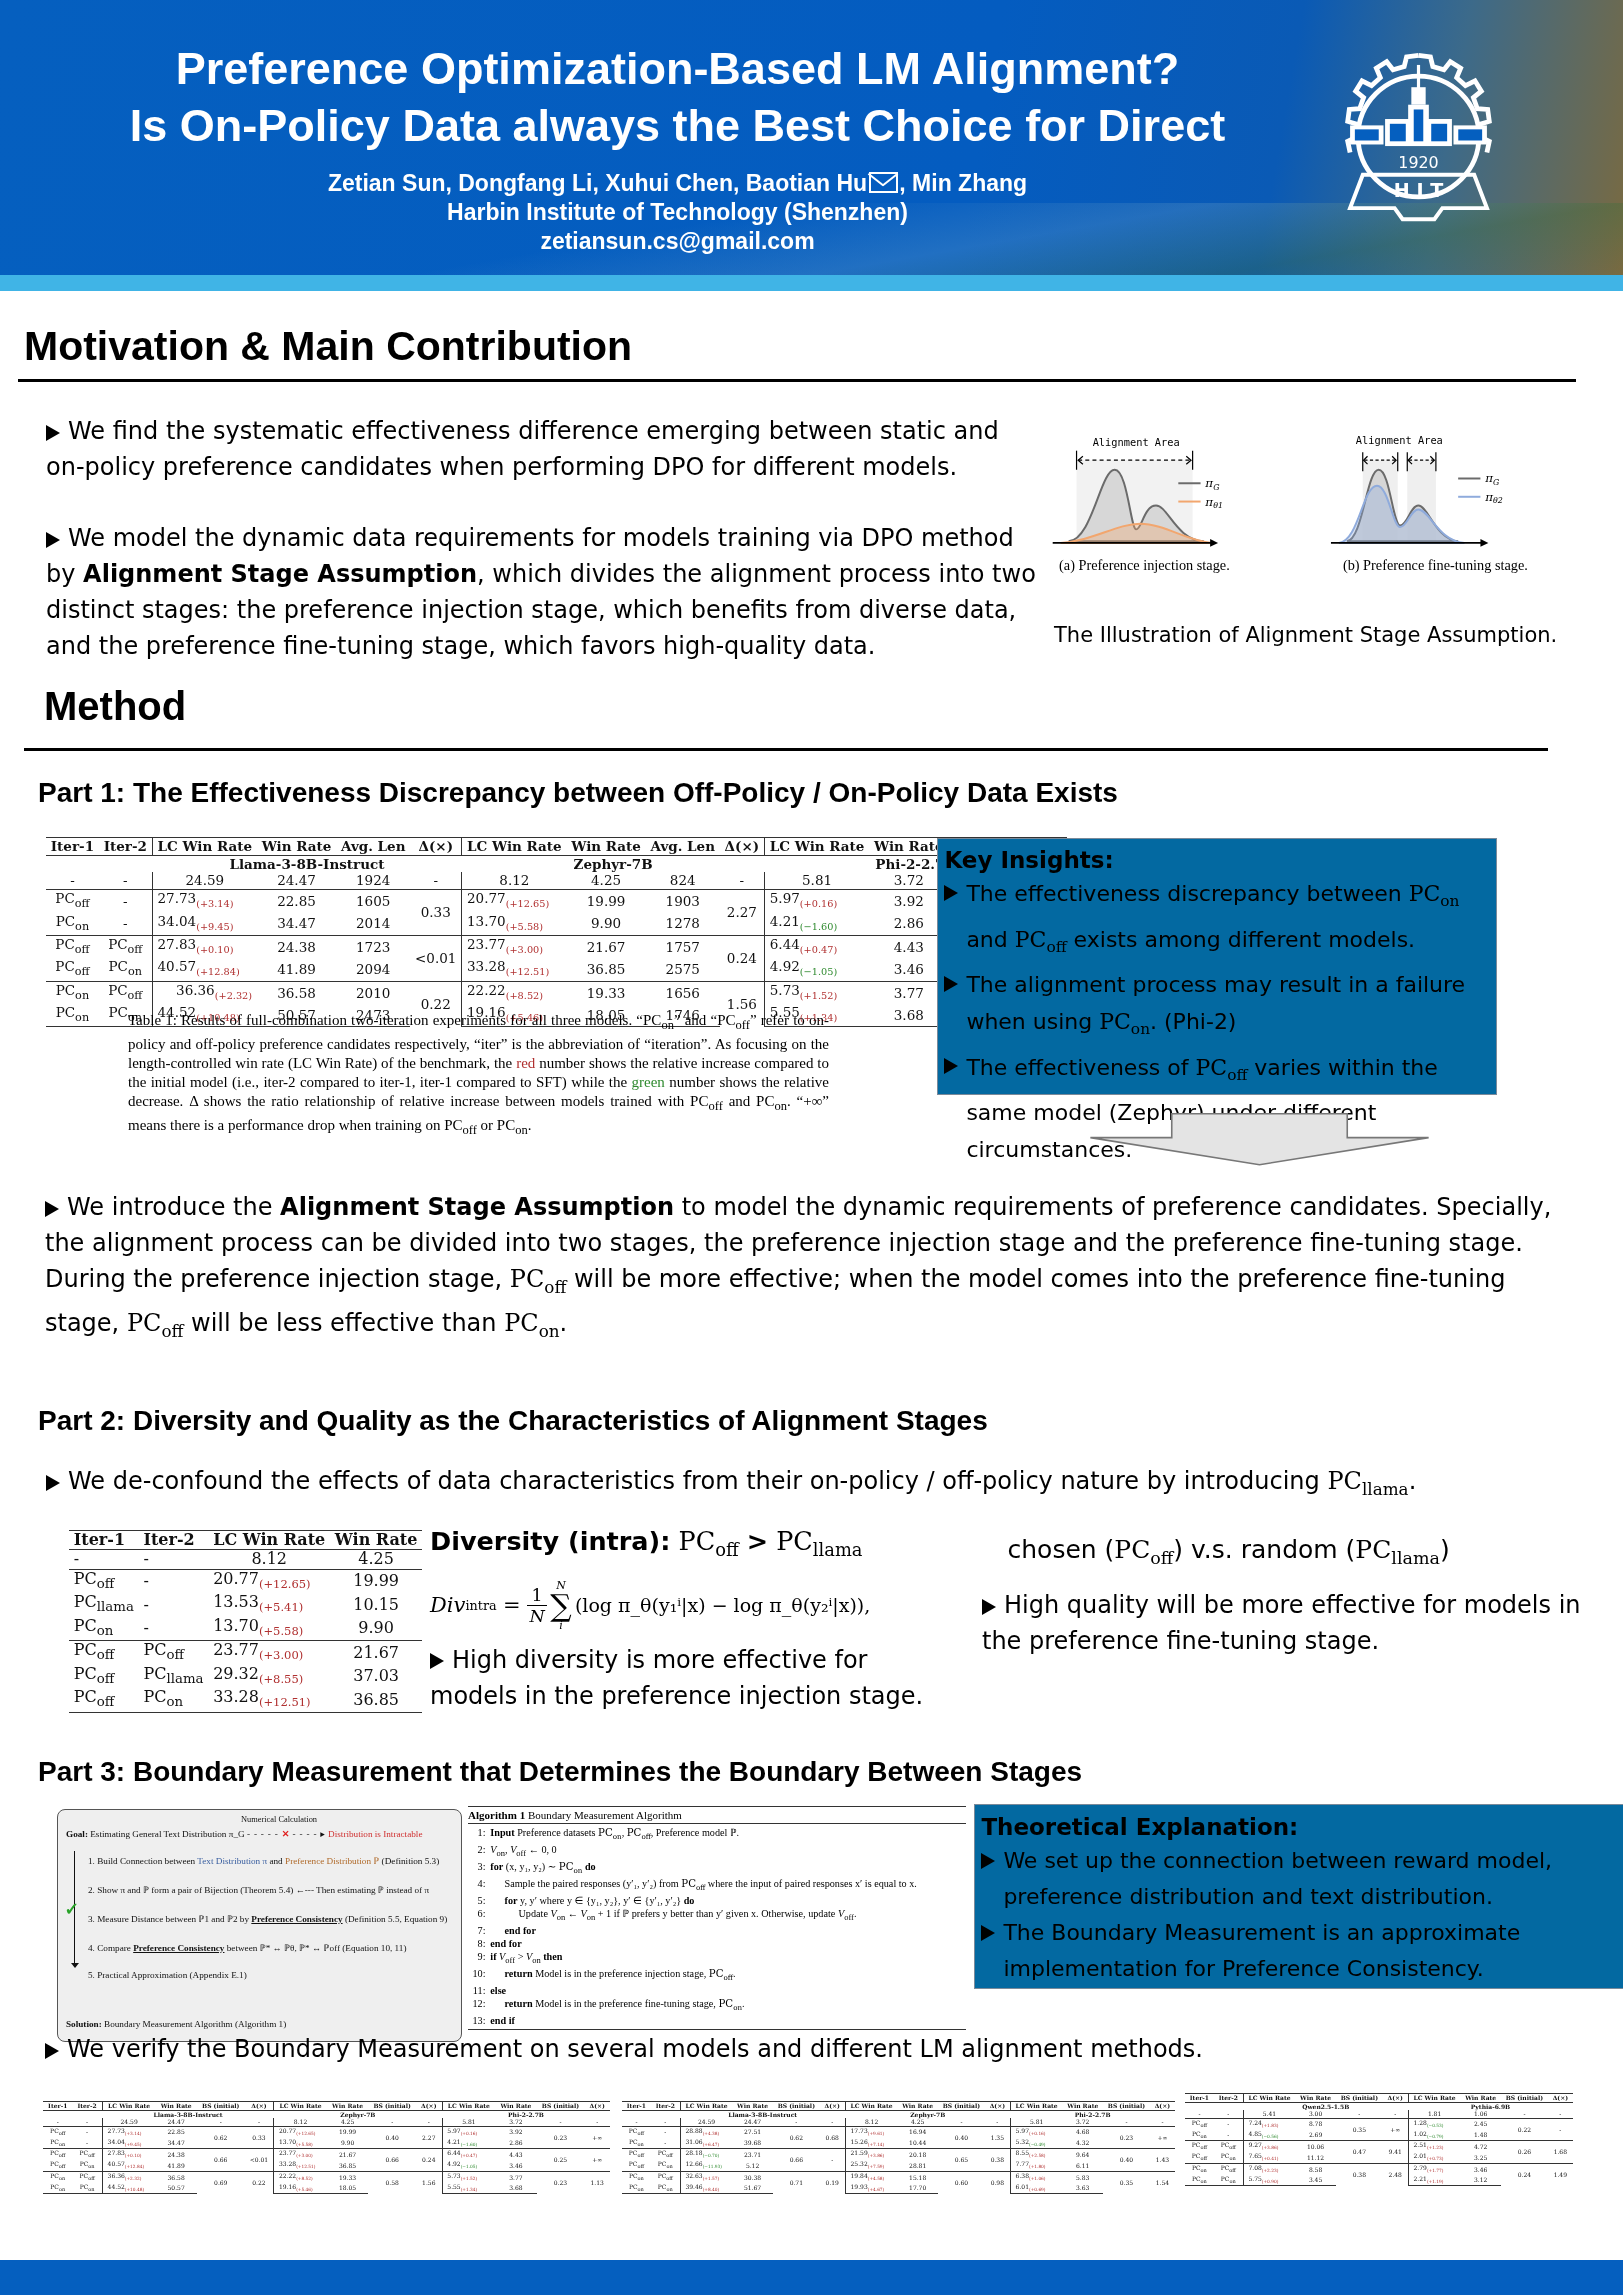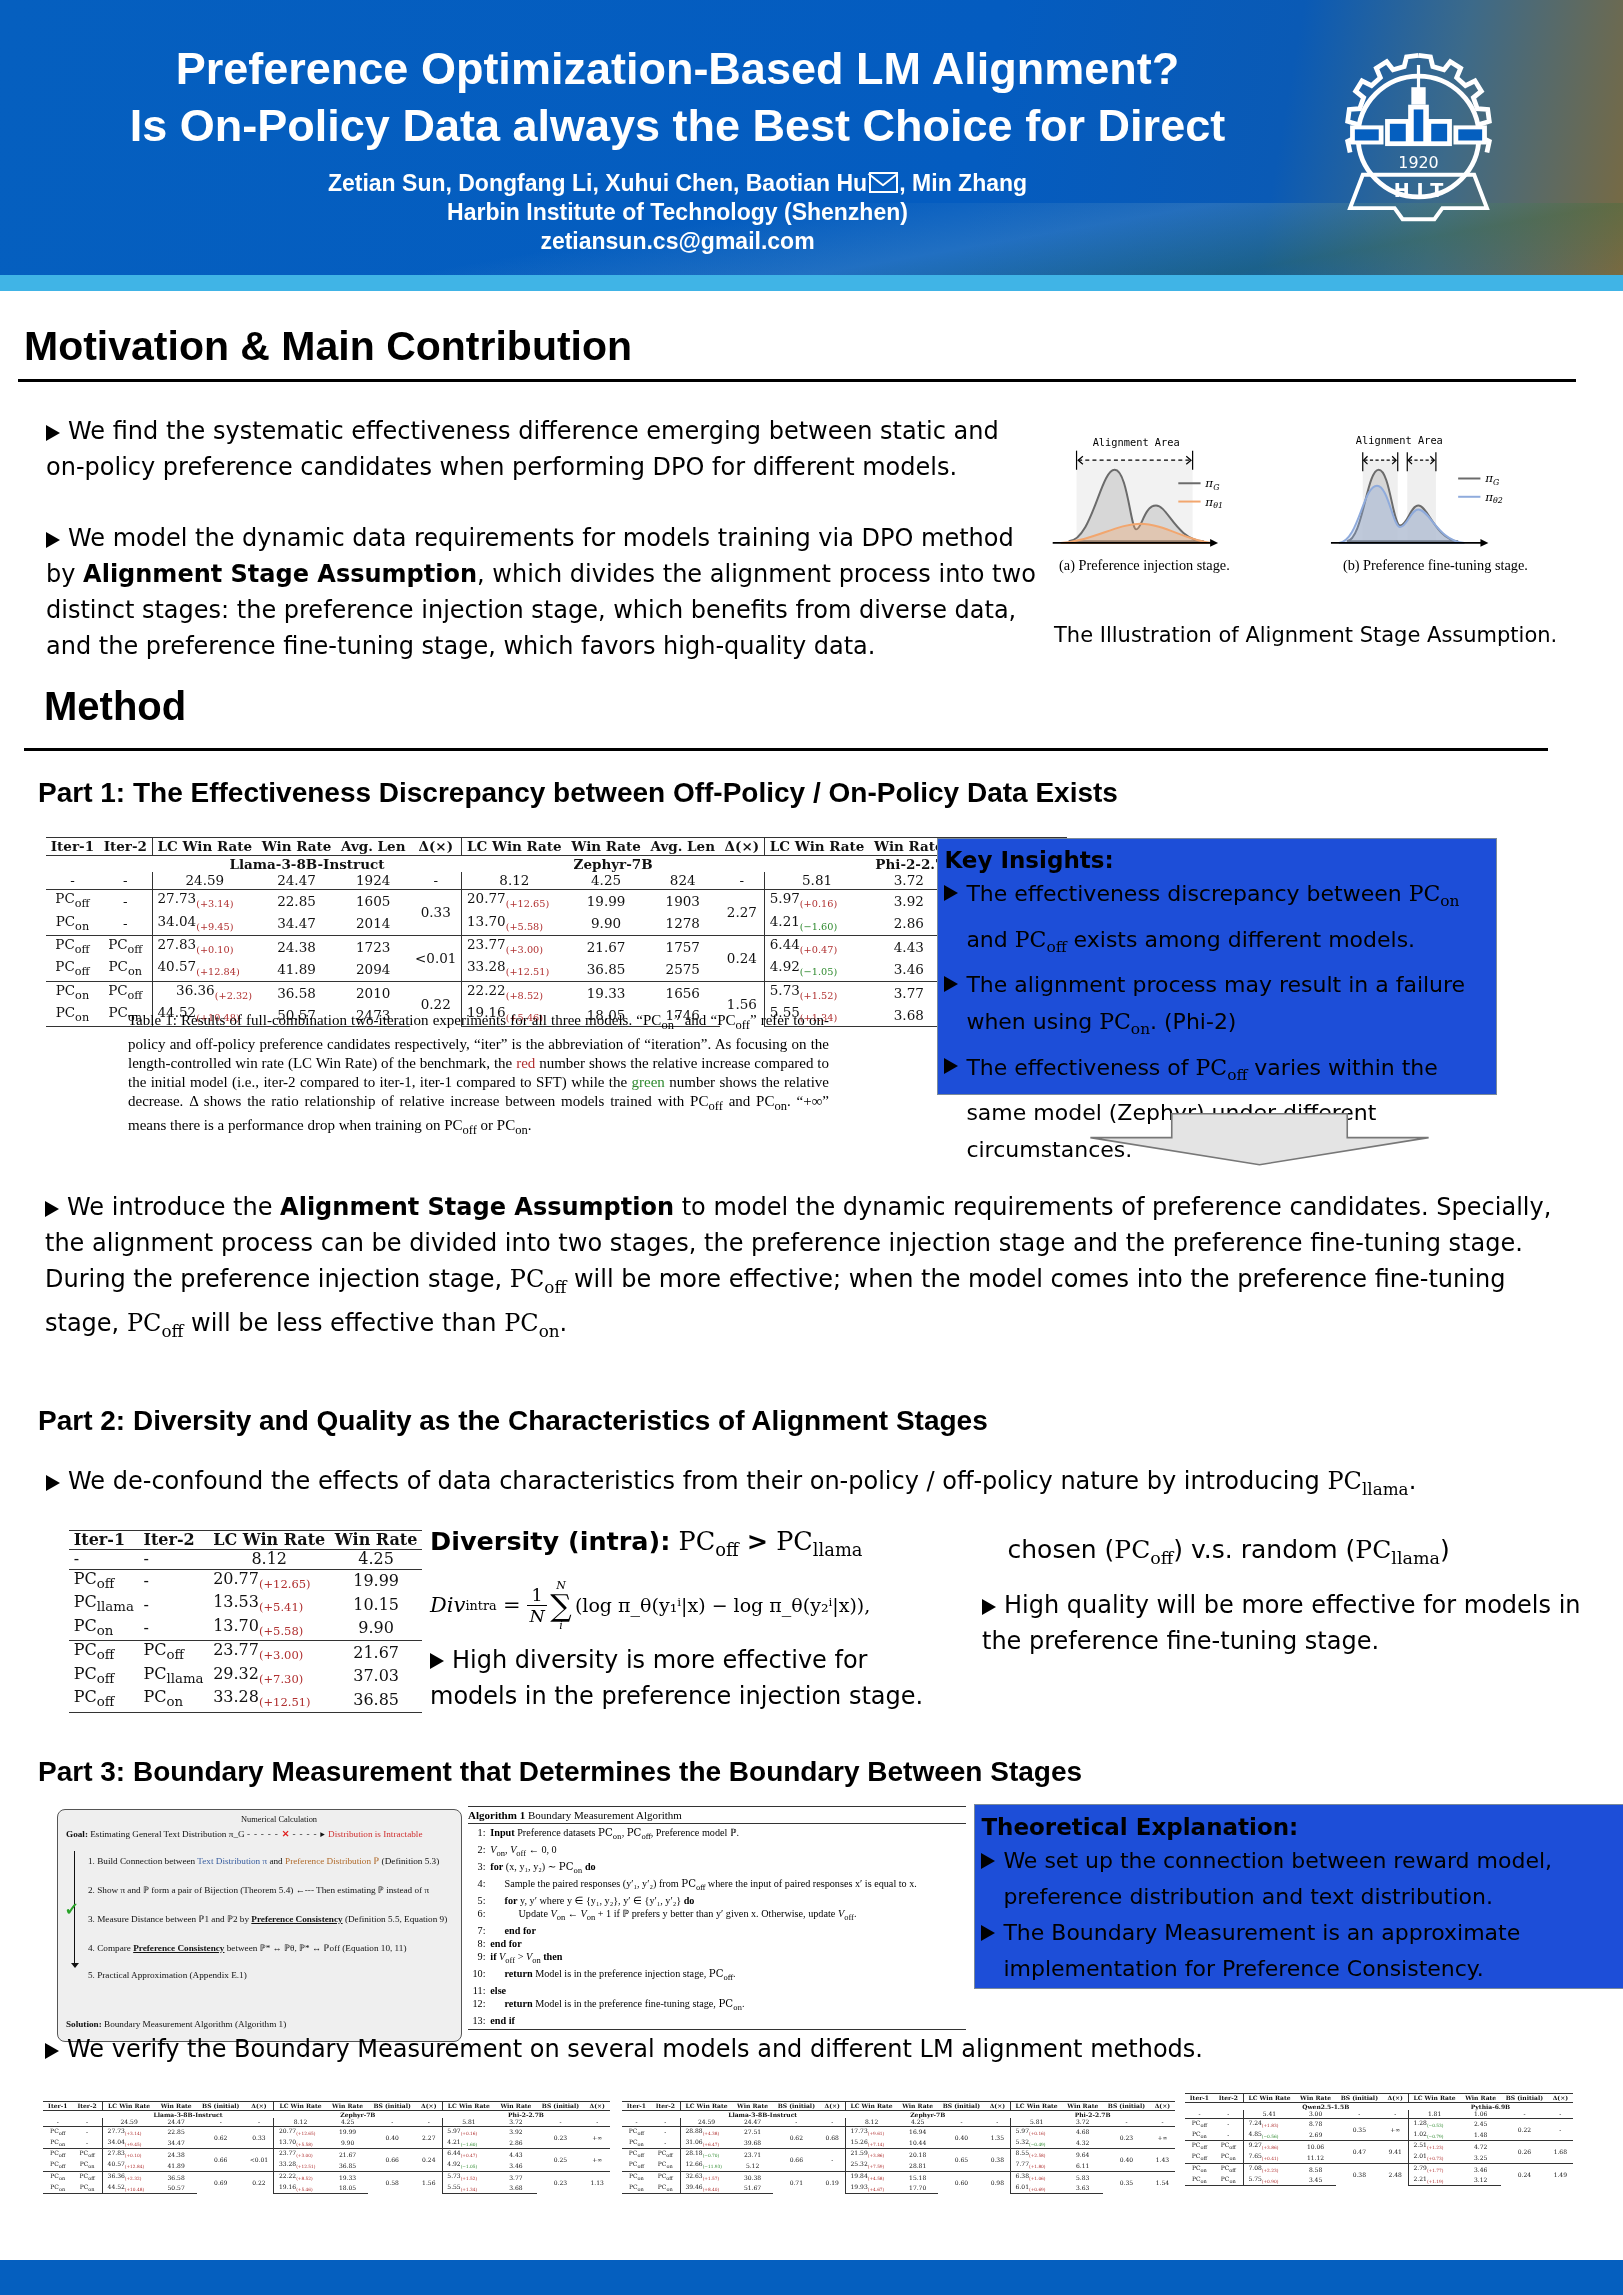--- a/index.html
+++ b/index.html
@@ -35,21 +35,21 @@
   table.t th { font-weight: bold; }
   table.t td, table.t th { padding: 0 4.8px; text-align: center; white-space: nowrap; }
   table.t .vl { border-left: 1.2px solid #333; }
   table.t tr.topb td, table.t tr.topb th { border-top: 1.6px solid #333; }
   table.t tr.midb td { border-top: 1.2px solid #333; }
   table.t tr.botb td { border-bottom: 1.6px solid #333; }
   .red { color: #b03030; font-size: 0.72em; }
   .green { color: #2f8a2f; font-size: 0.72em; }
   .model-h { font-weight: bold; }
 
-  .box { border: 1.6px solid #7a8a9a; background: #1d4ed8; }
+  .box { border: 1.6px solid #7a8a9a; background: #0369a1; }
   .caption { font-family: "Liberation Serif", serif; font-size: 15px; line-height: 19px; text-align: justify; }
 
   #footer { left: 0; top: 2260px; width: 1624px; height: 35px; background: #055fbf; }
 </style>
 </head>
 <body>
 
 <div id="header" class="abs">
     <div class="wave"></div>
   </div>
@@ -349,21 +349,21 @@
         </tr>
         <tr class="midb ">
           <td style="text-align:left">PC<sub>off</sub></td>
           <td style="text-align:left">PC<sub>off</sub></td>
           <td style="text-align:left">23.77<sub class="red">(+3.00)</sub></td>
           <td>21.67</td>
         </tr>
         <tr class="">
           <td style="text-align:left">PC<sub>off</sub></td>
           <td style="text-align:left">PC<sub>llama</sub></td>
-          <td style="text-align:left">29.32<sub class="red">(+7.30)</sub></td>
+          <td style="text-align:left">29.32<sub class="red">(+8.55)</sub></td>
           <td>37.03</td>
         </tr>
         <tr class="botb">
           <td style="text-align:left">PC<sub>off</sub></td>
           <td style="text-align:left">PC<sub>on</sub></td>
           <td style="text-align:left">33.28<sub class="red">(+12.51)</sub></td>
           <td>36.85</td>
         </tr>
       </tbody>
     </table>

